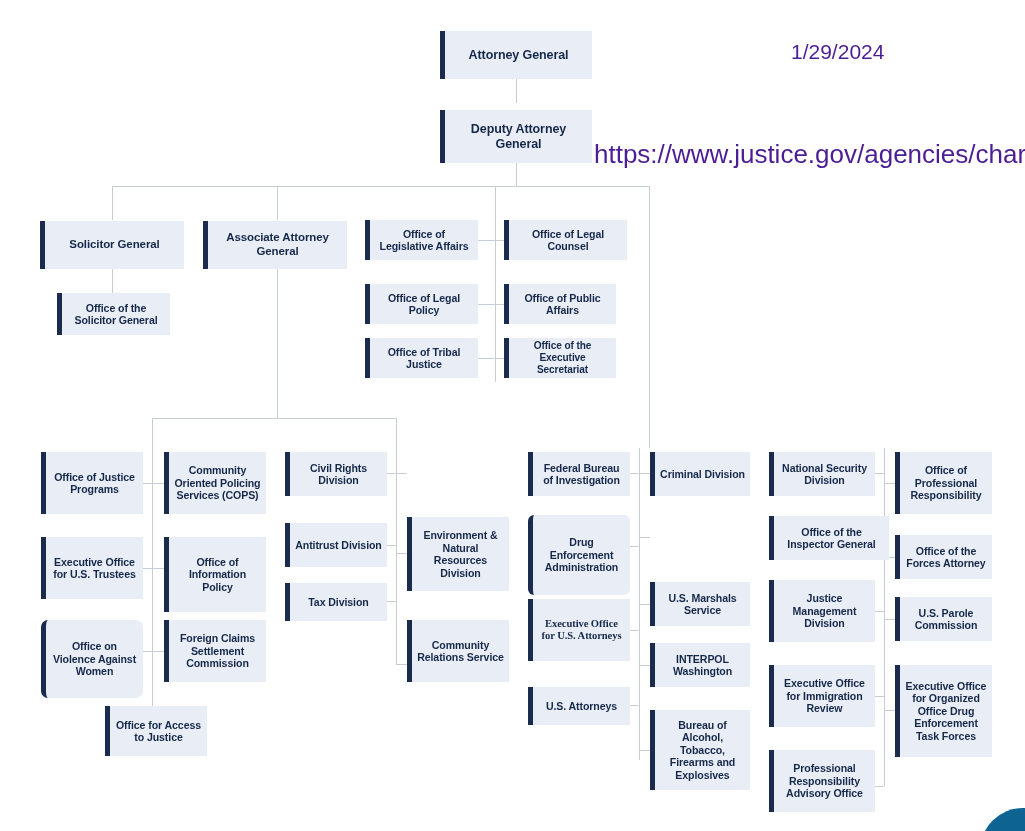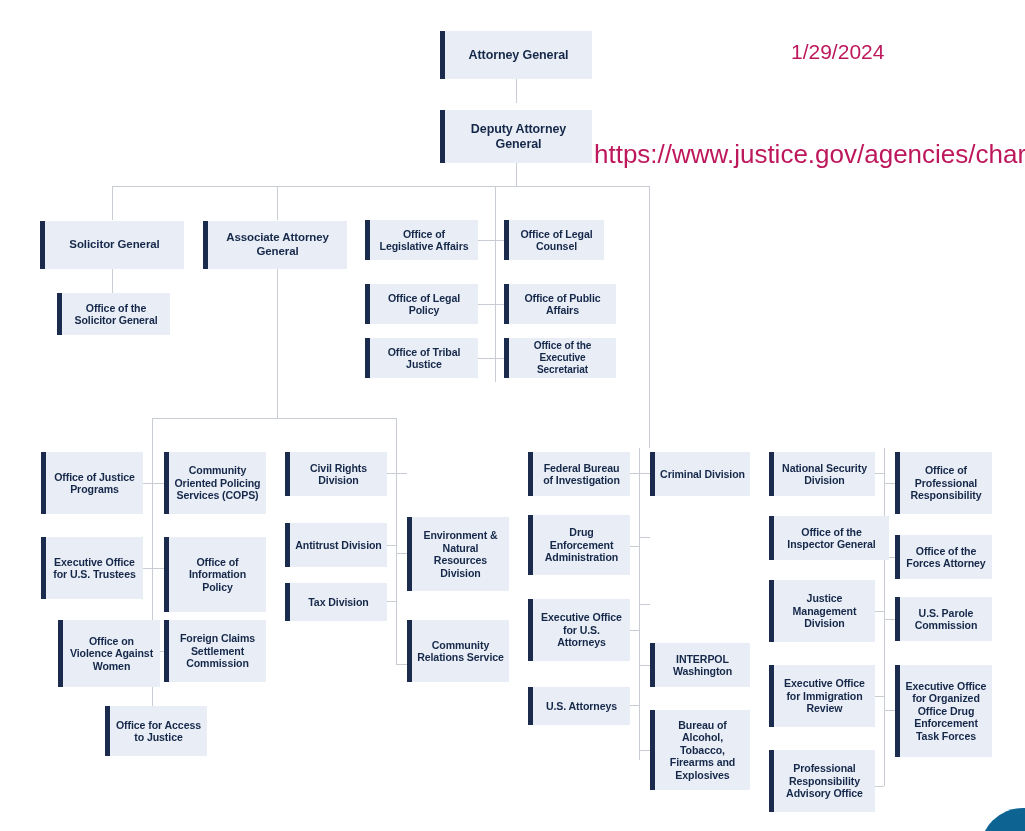--- a/index.html
+++ b/index.html
@@ -50,21 +50,21 @@
 
   
   .t-top   { font-size: 12.5px; }
   .t-main  { font-size: 11.5px; }
   .t-sub   { font-size: 10.6px; }
   .t-small { font-size: 10.1px; }
 
   
   .annot {
     position: absolute;
-    color: #be185d;
+    color: #4c1d95;
     font-family: "Liberation Sans", sans-serif;
     white-space: nowrap;
   }
   #date-stamp { font-size: 21px; }
   #source-url { font-size: 26px; }
 
   
   #corner-circle {
     position: absolute;
     width: 86px;
@@ -157,21 +157,21 @@
   </div>
 
   <div class="node t-sub" style="left:57px; top:293px; width:113px; height:42px;">
     <span>Office of the Solicitor General</span>
   </div>
 
   <div class="node t-sub" style="left:365px; top:220px; width:113px; height:40px;">
     <span>Office of Legislative Affairs</span>
   </div>
 
-  <div class="node t-sub" style="left:504px; top:220px; width:100px; height:40px;">
+  <div class="node t-sub" style="left:504px; top:220px; width:123px; height:40px;">
     <span>Office of Legal Counsel</span>
   </div>
 
   <div class="node t-sub" style="left:365px; top:284px; width:113px; height:40px;">
     <span>Office of Legal Policy</span>
   </div>
 
   <div class="node t-sub" style="left:504px; top:284px; width:112px; height:40px;">
     <span>Office of Public Affairs</span>
   </div>
@@ -185,21 +185,21 @@
   </div>
 
   <div class="node t-sub" style="left:41px; top:452px; width:102px; height:62px;">
     <span>Office of Justice Programs</span>
   </div>
 
   <div class="node t-sub" style="left:41px; top:537px; width:102px; height:62px;">
     <span>Executive Office for U.S. Trustees</span>
   </div>
 
-  <div class="node t-sub" style="left:58px; top:620px; width:102px; height:67px;">
+  <div class="node t-sub" style="left:41px; top:620px; width:102px; height:78px;border-radius:7px;">
     <span>Office on Violence Against Women</span>
   </div>
 
   <div class="node t-sub" style="left:164px; top:452px; width:102px; height:62px;">
     <span>Community Oriented Policing Services (COPS)</span>
   </div>
 
   <div class="node t-sub" style="left:164px; top:537px; width:102px; height:75px;">
     <span>Office of Information Policy</span>
   </div>
@@ -230,37 +230,40 @@
   </div>
 
   <div class="node t-sub" style="left:407px; top:620px; width:102px; height:62px;">
     <span>Community Relations Service</span>
   </div>
 
   <div class="node t-sub" style="left:528px; top:452px; width:102px; height:44px;">
     <span>Federal Bureau of Investigation</span>
   </div>
 
-  <div class="node t-sub" style="left:528px; top:515px; width:102px; height:60px;">
+  <div class="node t-sub" style="left:528px; top:515px; width:102px; height:80px;border-radius:6px;">
     <span>Drug Enforcement Administration</span>
   </div>
 
-  <div class="node t-sub" style="left:528px; top:599px; width:102px; height:62px;">
+  <div class="node t-sub" style="left:528px; top:599px; width:102px; height:62px;font-family:Liberation Serif, serif;">
     <span>Executive Office for U.S. Attorneys</span>
   </div>
 
   <div class="node t-sub" style="left:528px; top:687px; width:102px; height:38px;">
     <span>U.S. Attorneys</span>
   </div>
 
   <div class="node t-sub" style="left:650px; top:452px; width:100px; height:44px;">
     <span>Criminal Division</span>
   </div>
 
 
+  <div class="node t-sub" style="left:650px; top:582px; width:100px; height:44px;">
+    <span>U.S. Marshals Service</span>
+  </div>
 
   <div class="node t-sub" style="left:650px; top:643px; width:100px; height:44px;">
     <span>INTERPOL Washington</span>
   </div>
 
   <div class="node t-sub" style="left:650px; top:710px; width:100px; height:80px;">
     <span>Bureau of Alcohol, Tobacco, Firearms and Explosives</span>
   </div>
 
   <div class="node t-sub" style="left:769px; top:452px; width:106px; height:44px;">

